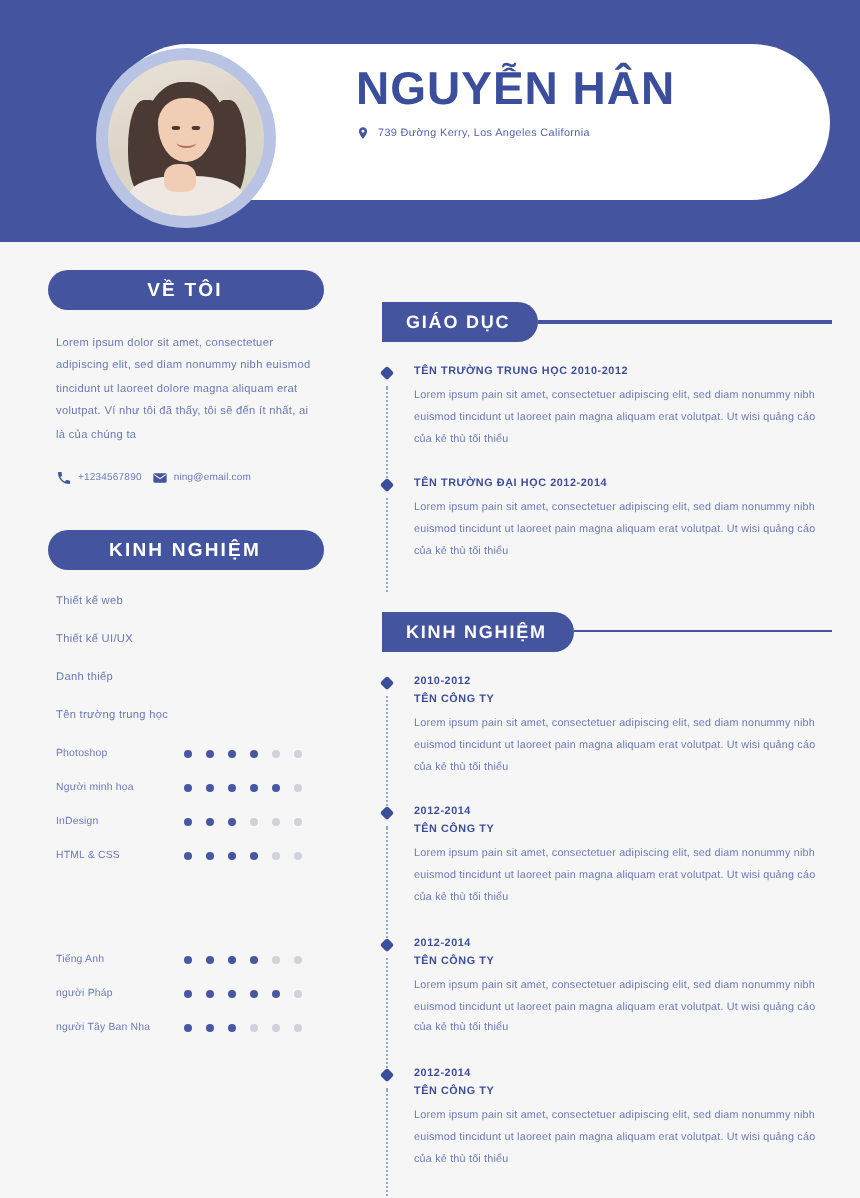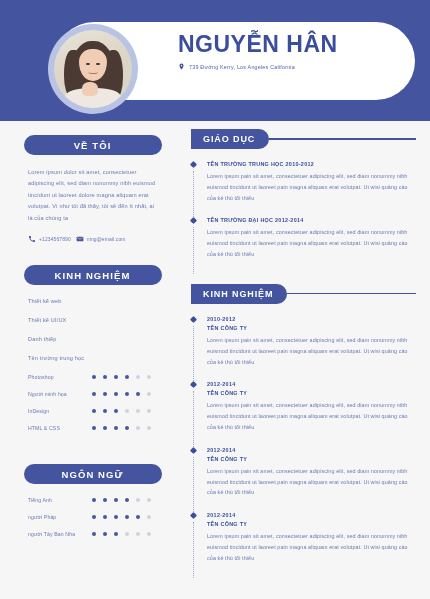--- a/index.html
+++ b/index.html
@@ -68,21 +68,21 @@
   }
   .addr{
     display:flex;align-items:center;gap:4px;margin-top:7px;
     font-size:5.4px;color:#5364ad;letter-spacing:0.2px;
   }
   .pin{width:7px;height:7px;flex:0 0 auto;}
 
   
   .body-wrap{position:relative;display:flex;padding:0;}
   .col-left{width:185px;flex:0 0 185px;padding:14px 0 0 0;}
-  .col-right{flex:1;padding:8px 14px 0 6px;}
+  .col-right{flex:1;padding:30px 14px 0 6px;}
 
   
   .pill{
     margin:0 auto;width:138px;height:20px;background:#44549e;border-radius:10px;
     display:flex;align-items:center;justify-content:center;
     color:#ffffff;font-size:9.5px;font-weight:bold;letter-spacing:1.1px;
   }
   .left-block{padding:0 28px;}
   .about-text{
     margin:12px 0 0 0;font-size:5.6px;line-height:2.05;color:#6a7ab5;letter-spacing:0.15px;
@@ -247,21 +247,20 @@
                 <span class="dot on"></span>
                 <span class="dot"></span>
                 <span class="dot"></span>
               </div>
             </div>
           </div>
       </div>
 
       <div class="section-gap"></div>
 
-      <div class="pill">NGÔN NGỮ</div>
       <div class="left-block">
         <div class="rate-list" id="languages-list">
             <div class="rate-row">
               <div class="rate-label">Tiếng Anh</div>
               <div class="dots">
                 <span class="dot on"></span>
                 <span class="dot on"></span>
                 <span class="dot on"></span>
                 <span class="dot on"></span>
                 <span class="dot"></span>

